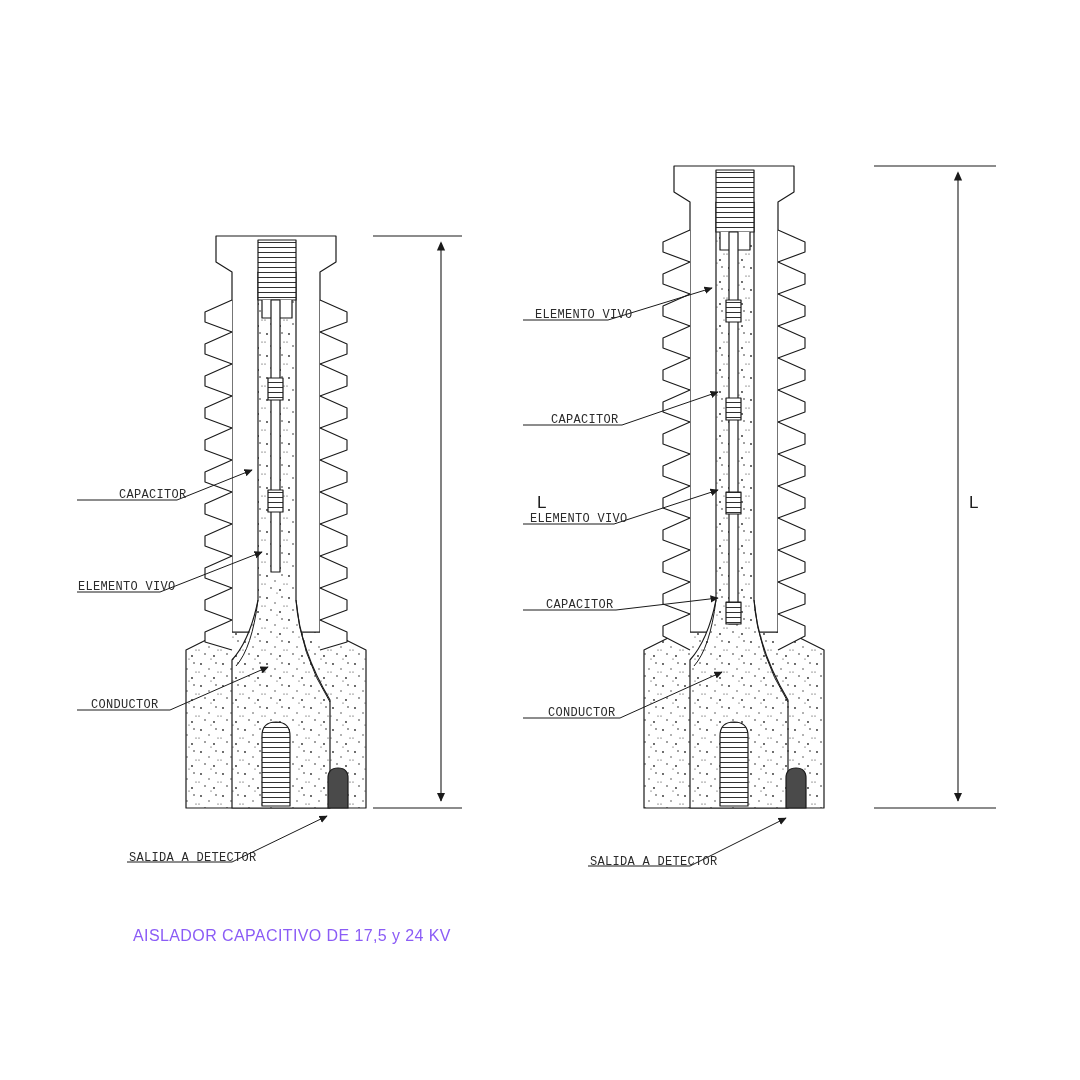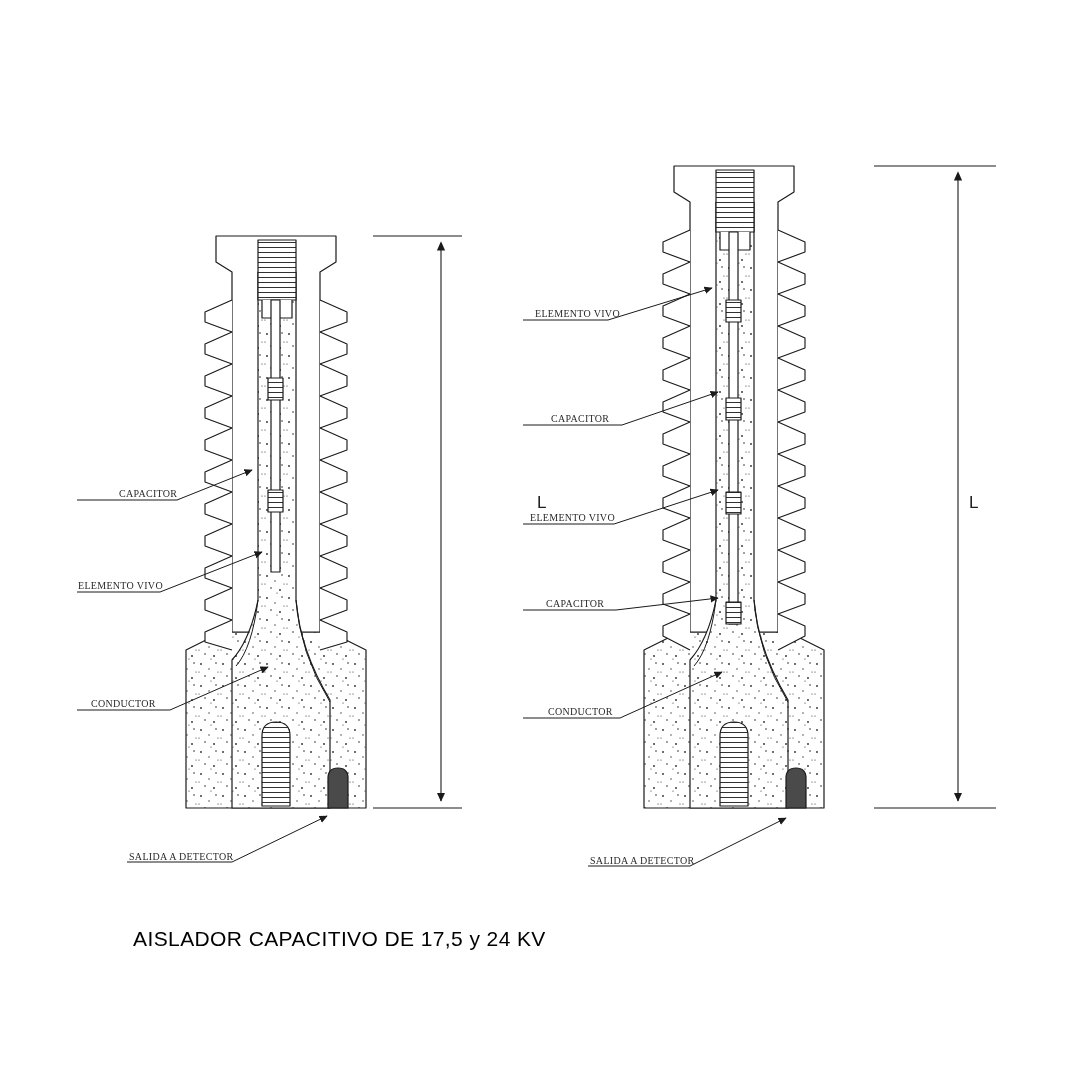--- a/index.html
+++ b/index.html
@@ -23,41 +23,41 @@
   }
   svg.drawing {
     position: absolute;
     left: 0;
     top: 0;
     width: 1080px;
     height: 1080px;
   }
   .caption {
     position: absolute;
-    font-size: 21px;
+    font-size: 16px;
     letter-spacing: 0.4px;
-    color: #000000;
+    color: #8b5cf6;
     white-space: nowrap;
     font-family: "Liberation Sans", sans-serif;
   }
   #caption-left {
     left: 133px;
     top: 927px;
   }
   #caption-right {
     left: 583px;
     top: 927px;
   }
   .callout-label {
     position: absolute;
-    font-size: 10px;
+    font-size: 12px;
     letter-spacing: 0.3px;
     color: #2b2b2b;
     white-space: nowrap;
-    font-family: Liberation Serif, serif;
+    font-family: Liberation Mono, monospace;
   }
   .dim-label {
     position: absolute;
     font-size: 17px;
     color: #1d1d1d;
     font-family: "Liberation Sans", sans-serif;
   }
 </style>
 </head>
 <body>

